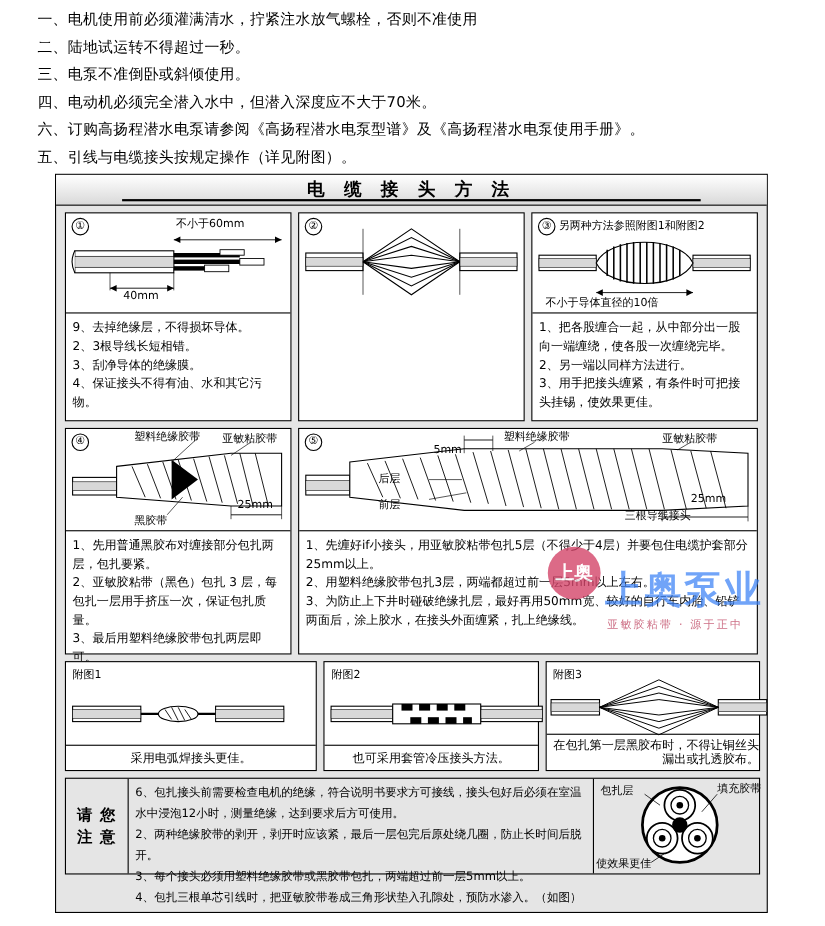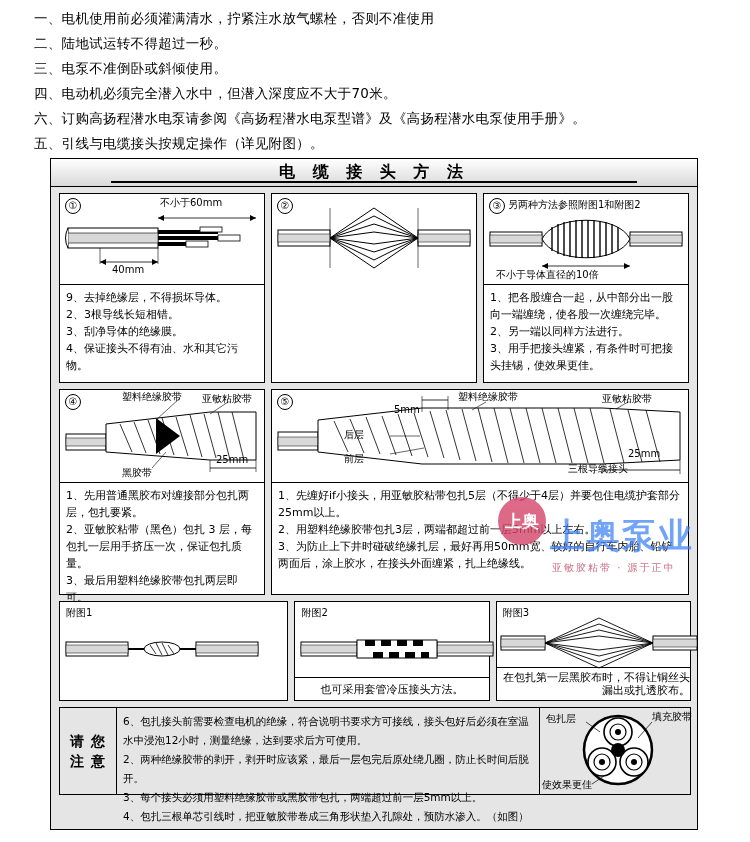--- a/index.html
+++ b/index.html
@@ -349,20 +349,21 @@
             <rect x="136" y="29" width="62" height="8" fill="#d8d8d8" stroke="#000" stroke-width="0.5"></rect>
             <line x1="68" y1="33" x2="136" y2="33" stroke="#000" stroke-width="2"></line>
             <ellipse cx="102" cy="33" rx="18" ry="7" fill="#fff" stroke="#000" stroke-width="1"></ellipse>
             <g stroke="#000" stroke-width="0.8">
               <line x1="90" y1="29" x2="96" y2="38"></line>
                 <line x1="96" y1="27" x2="102" y2="39"></line>
               <line x1="102" y1="27" x2="108" y2="39"></line>
                 <line x1="108" y1="29" x2="114" y2="38"></line>
             </g>
           </svg>
+          <div class="capt">采用电弧焊接头更佳。</div>
         </div>
 
         <div class="cell" style="width:206px;height:100px;">
           <div class="hdr" style="left:6px;">附图2</div>
           <svg width="204" height="62" viewBox="0 0 204 62" style="position:absolute;left:0;top:14px;">
             <rect x="6" y="26" width="56" height="14" fill="#fff" stroke="#000" stroke-width="1"></rect>
             <rect x="6" y="29" width="56" height="8" fill="#d8d8d8" stroke="#000" stroke-width="0.5"></rect>
             <rect x="142" y="26" width="56" height="14" fill="#fff" stroke="#000" stroke-width="1"></rect>
             <rect x="142" y="29" width="56" height="8" fill="#d8d8d8" stroke="#000" stroke-width="0.5"></rect>
             <rect x="62" y="24" width="80" height="18" fill="#fff" stroke="#000" stroke-width="1"></rect>

